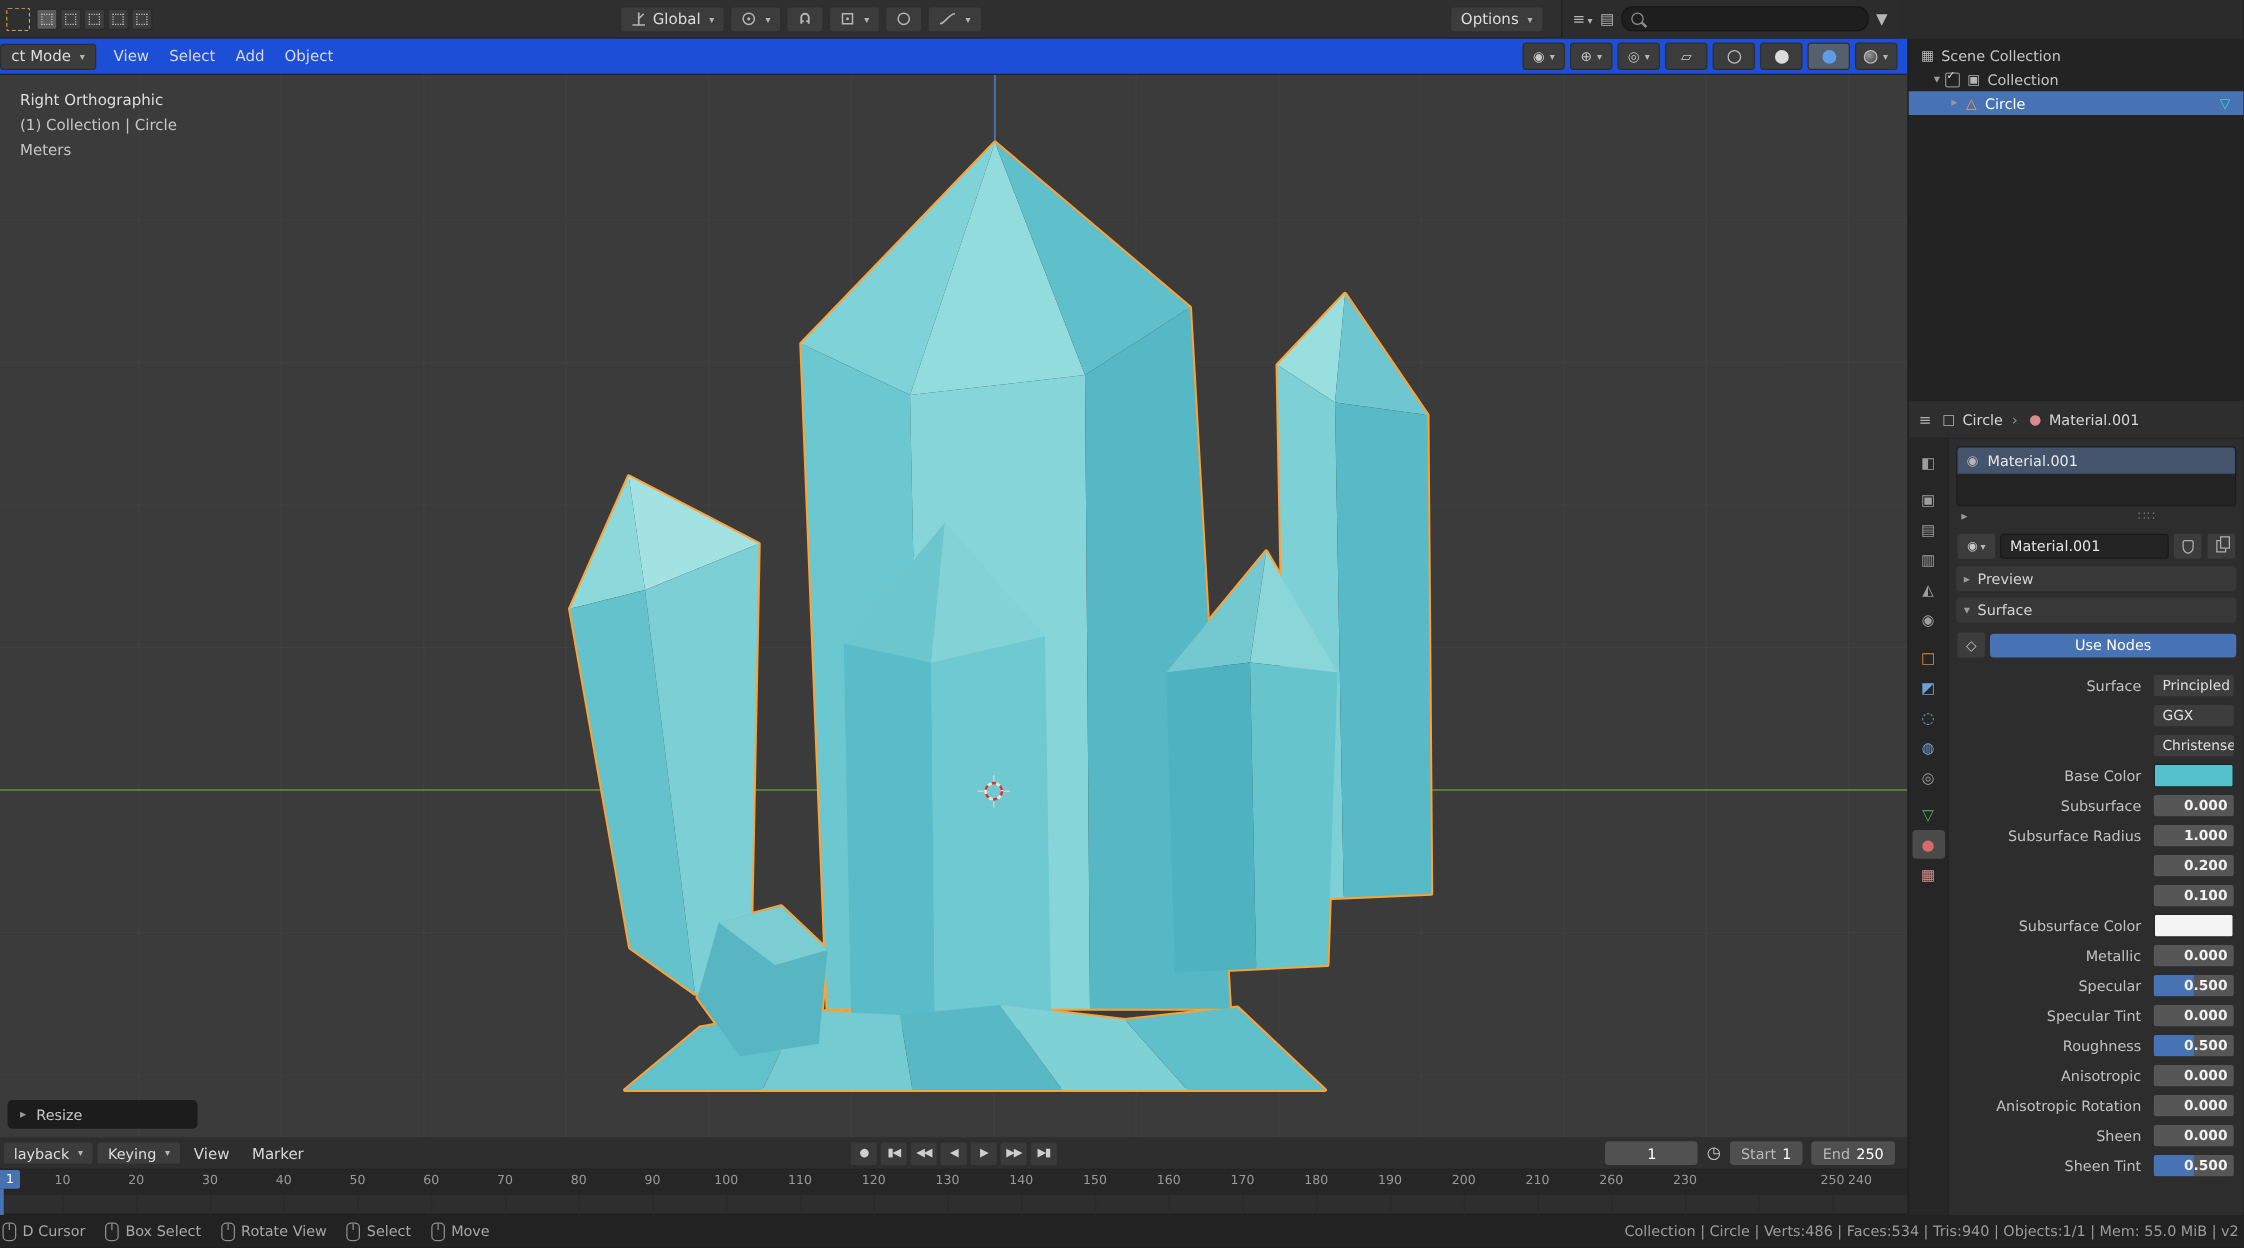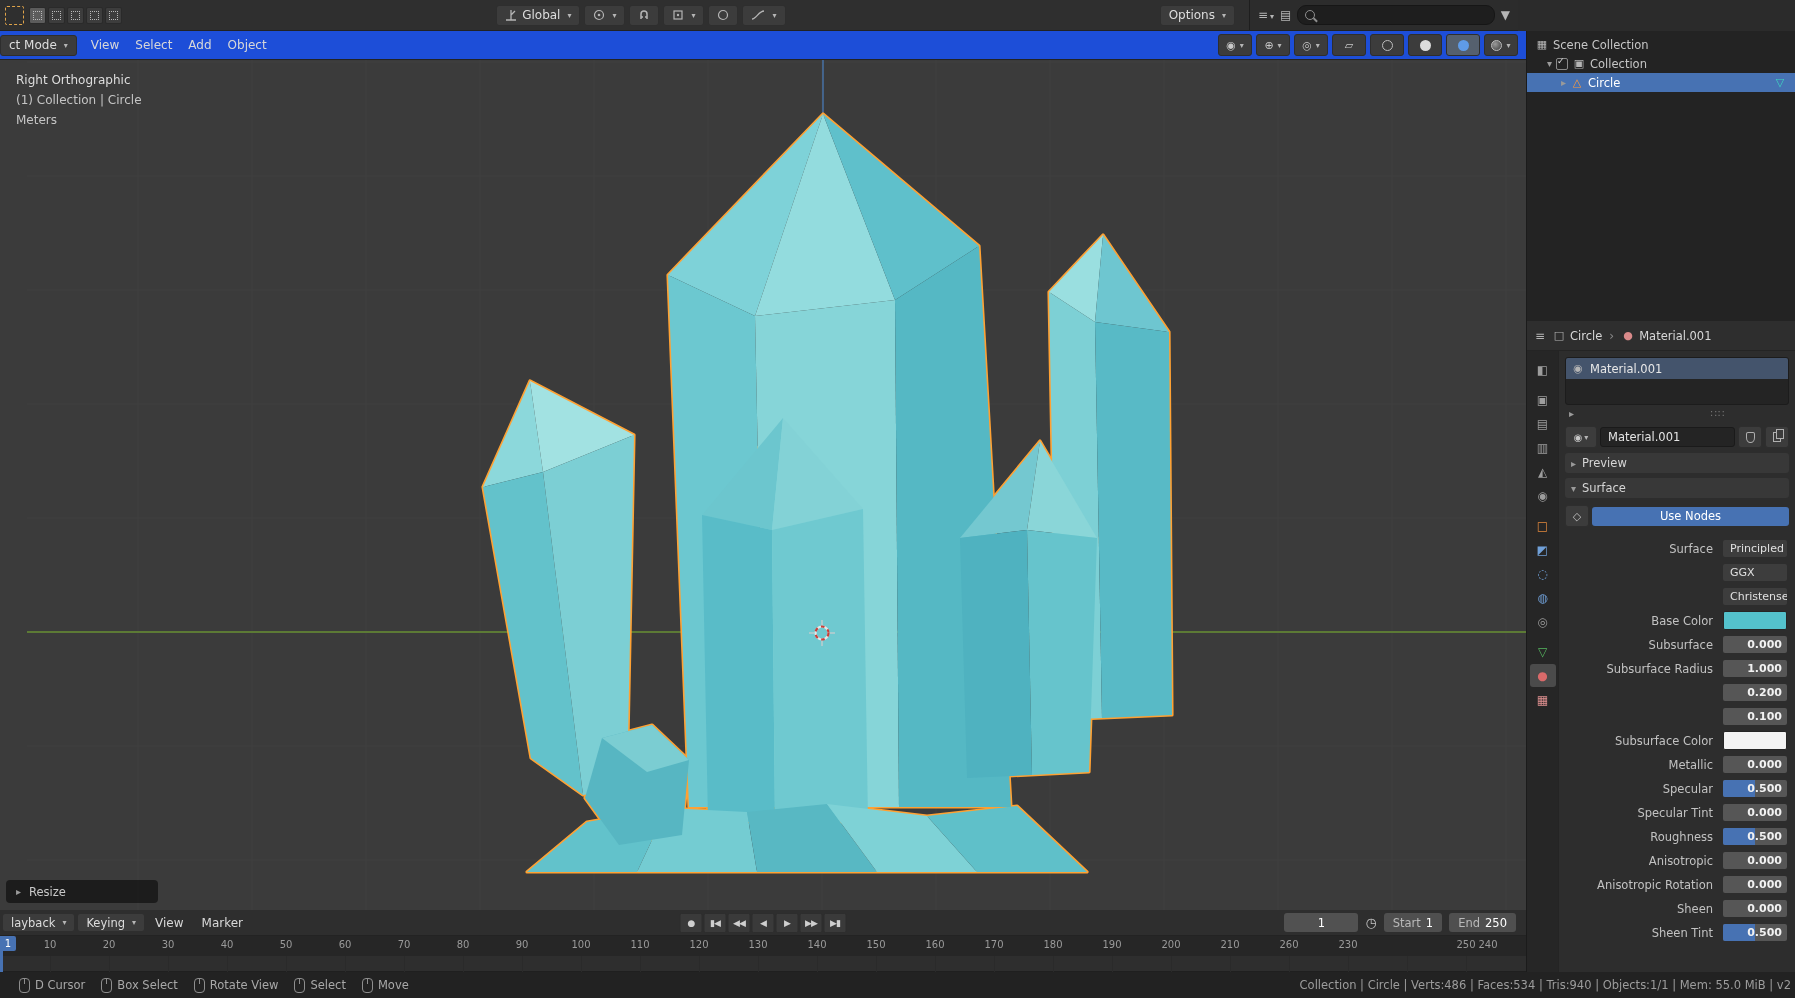--- a/index.html
+++ b/index.html
@@ -40,21 +40,21 @@
   .hbtn{height:20px;min-width:24px;display:flex;align-items:center;justify-content:center;gap:2px;
         background:#3c3c3c;border:1px solid #2e2e2e;border-radius:3px;color:#c8c8c8;font-size:11px;padding:0 4px;}
   .sph{width:11px;height:11px;border-radius:50%;display:inline-block;}
   .sph.wire{border:1.5px solid #bdbdbd;box-sizing:border-box;}
   .sph.solid{background:#dcdcdc;}
   .sph.mat{background:#5f9be8;}
   .sph.rend{border:1.5px solid #bdbdbd;box-sizing:border-box;background:radial-gradient(circle at 35% 35%,#9b9b9b,#3a3a3a);}
   .hbtn.active{background:#55606e;}
 
   
-  #viewport{left:0;top:60px;width:1660px;height:850px;background:#3b3b3b;overflow:hidden;padding-left:27px;}
+  #viewport{left:0;top:60px;width:1660px;height:850px;background:#3b3b3b;overflow:hidden;}
   #gridG line{stroke:#454545;}
   #axisY{stroke:var(--axisY,#678f33);stroke-width:1.3;}
   #axisZ{stroke:var(--axisZ,#4a7ab5);stroke-width:1.3;}
   #outline polygon{stroke:var(--outline,#ffa133);}
   #vpOverlay{position:absolute;left:16px;top:10px;line-height:20px;font-size:12px;color:#c5c5c5;pointer-events:none;}
   #vpOverlay div:first-child{color:#dedede;}
   #gizmo{position:absolute;right:6px;top:4px;}
   #gizmo text{font-size:10px;font-weight:bold;fill:#fff;text-anchor:middle;}
   #navIcons{position:absolute;right:12px;top:102px;display:flex;flex-direction:column;align-items:center;}
   .navBtn{width:26px;height:26px;border-radius:50%;background:rgba(44,44,44,.55);display:flex;
@@ -81,21 +81,21 @@
   #ruler{left:0;top:936px;width:1526px;height:36px;position:absolute;
          background:linear-gradient(#262626 0 20px,#2e2e2e 20px 100%);border-bottom:1px solid #1f1f1f;box-sizing:border-box;}
   .tick{position:absolute;top:3px;transform:translateX(-50%);font-size:10px;color:#9a9a9a;}
   .tickline{position:absolute;top:20px;height:16px;width:1px;background:#2a2a2a;}
   #playhead{position:absolute;left:0;top:0;width:16px;height:15px;background:var(--accent,#4772b3);color:#fff;
             font-size:10px;display:flex;align-items:center;justify-content:center;border-radius:0 2px 2px 0;}
   #playhead:after{content:"";position:absolute;left:0;top:15px;width:3px;height:21px;background:var(--accent,#4772b3);}
 
   
   #statusbar{left:0;top:972px;width:1795px;height:26px;background:#222;display:flex;align-items:center;
-             gap:16px;padding:0 4px 0 19px;box-sizing:border-box;font-size:11.5px;color:#a8a8a8;position:absolute;}
+             gap:16px;padding:0 4px 0 2px;box-sizing:border-box;font-size:11.5px;color:#a8a8a8;position:absolute;}
   .sitem{display:flex;align-items:center;gap:5px;white-space:nowrap;}
   .mouseico{width:9px;height:13px;border:1px solid #8e8e8e;border-radius:4px;display:inline-block;position:relative;flex:none;}
   .mouseico:after{content:"";position:absolute;left:4px;top:0;width:1px;height:5px;background:#8e8e8e;}
   #stats{margin-left:auto;white-space:nowrap;color:#9c9c9c;overflow:hidden;}
 
   
   #rightPanel{left:1526px;top:31px;width:269px;height:941px;position:absolute;background:#2d2d2d;
               border-left:1px solid #1b1b1b;box-sizing:border-box;display:flex;flex-direction:column;}
   #outliner{height:290px;background:#232323;padding-top:4px;box-sizing:border-box;}
   .orow{height:19px;display:flex;align-items:center;gap:4px;padding-left:8px;font-size:11.5px;color:#c6c6c6;}

